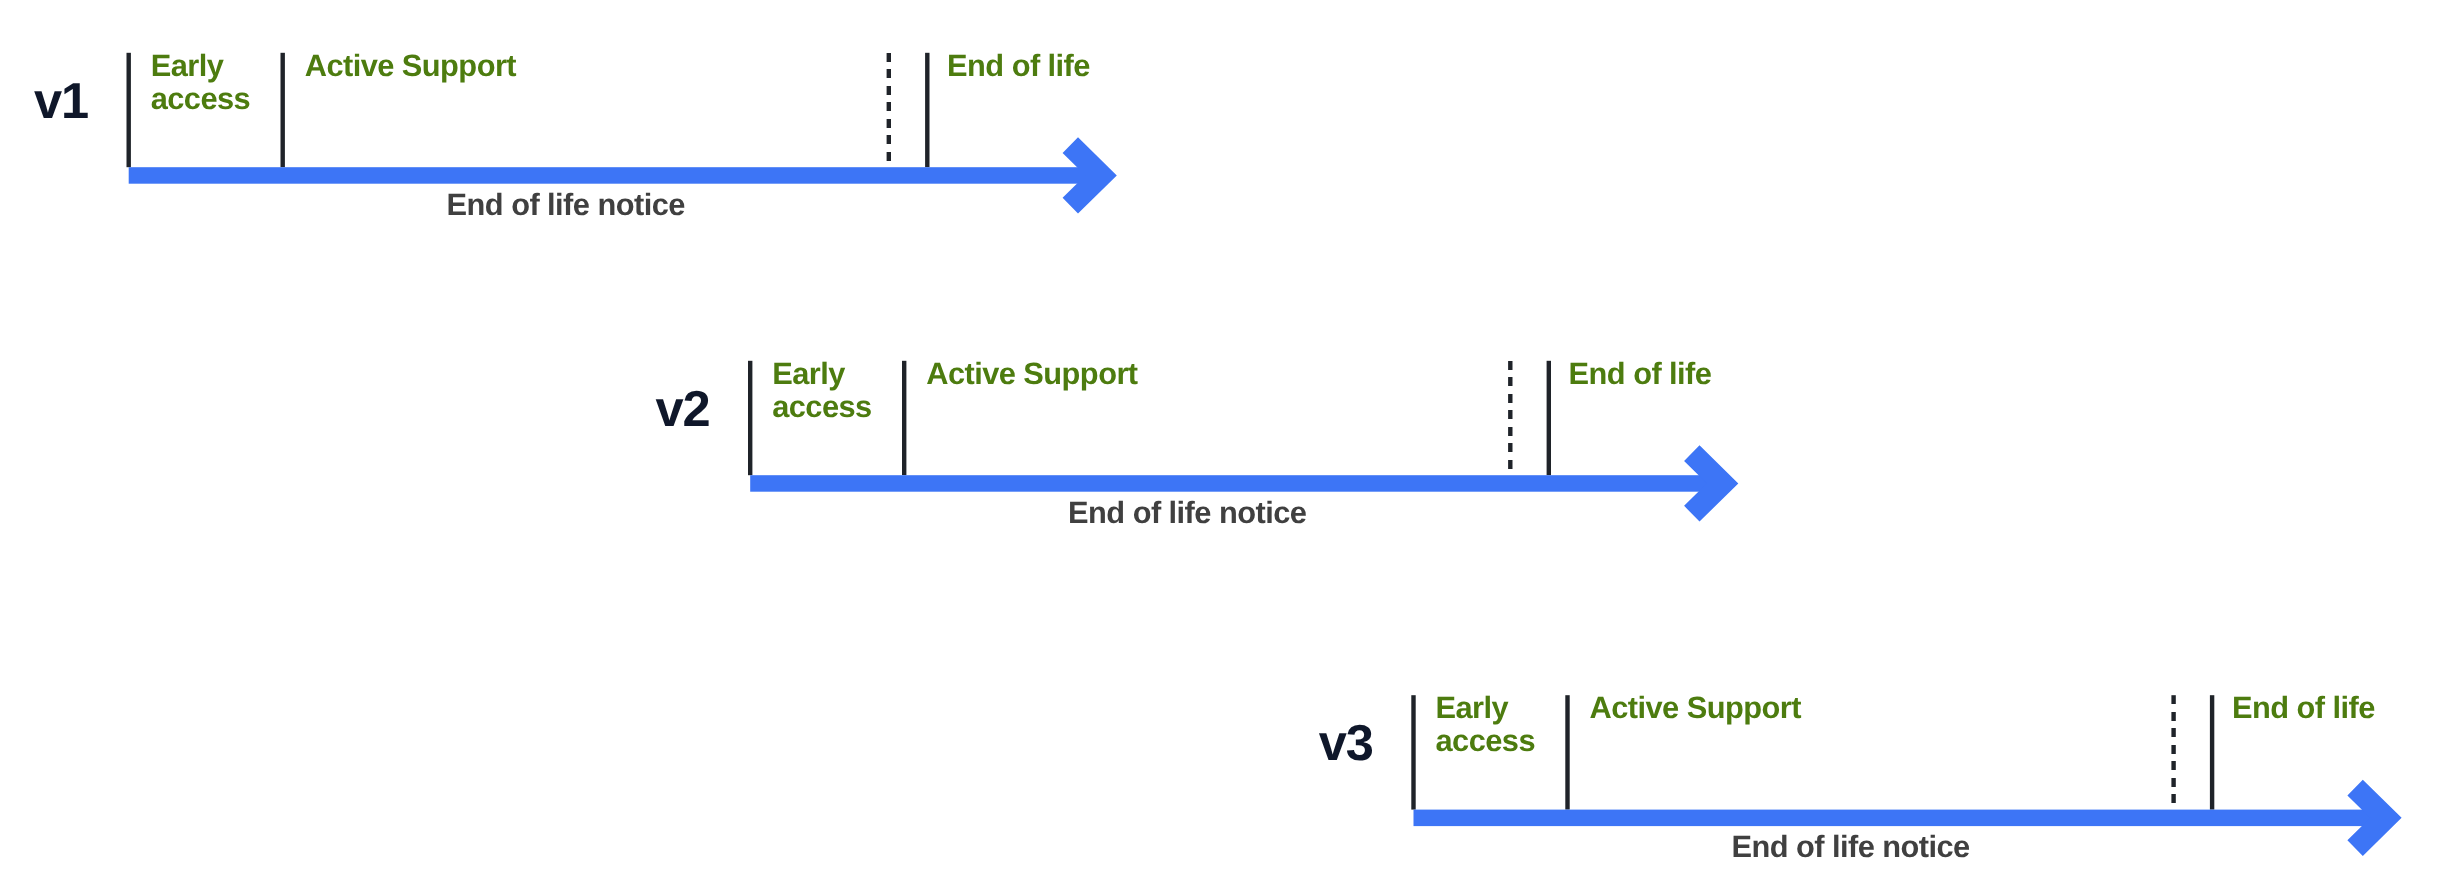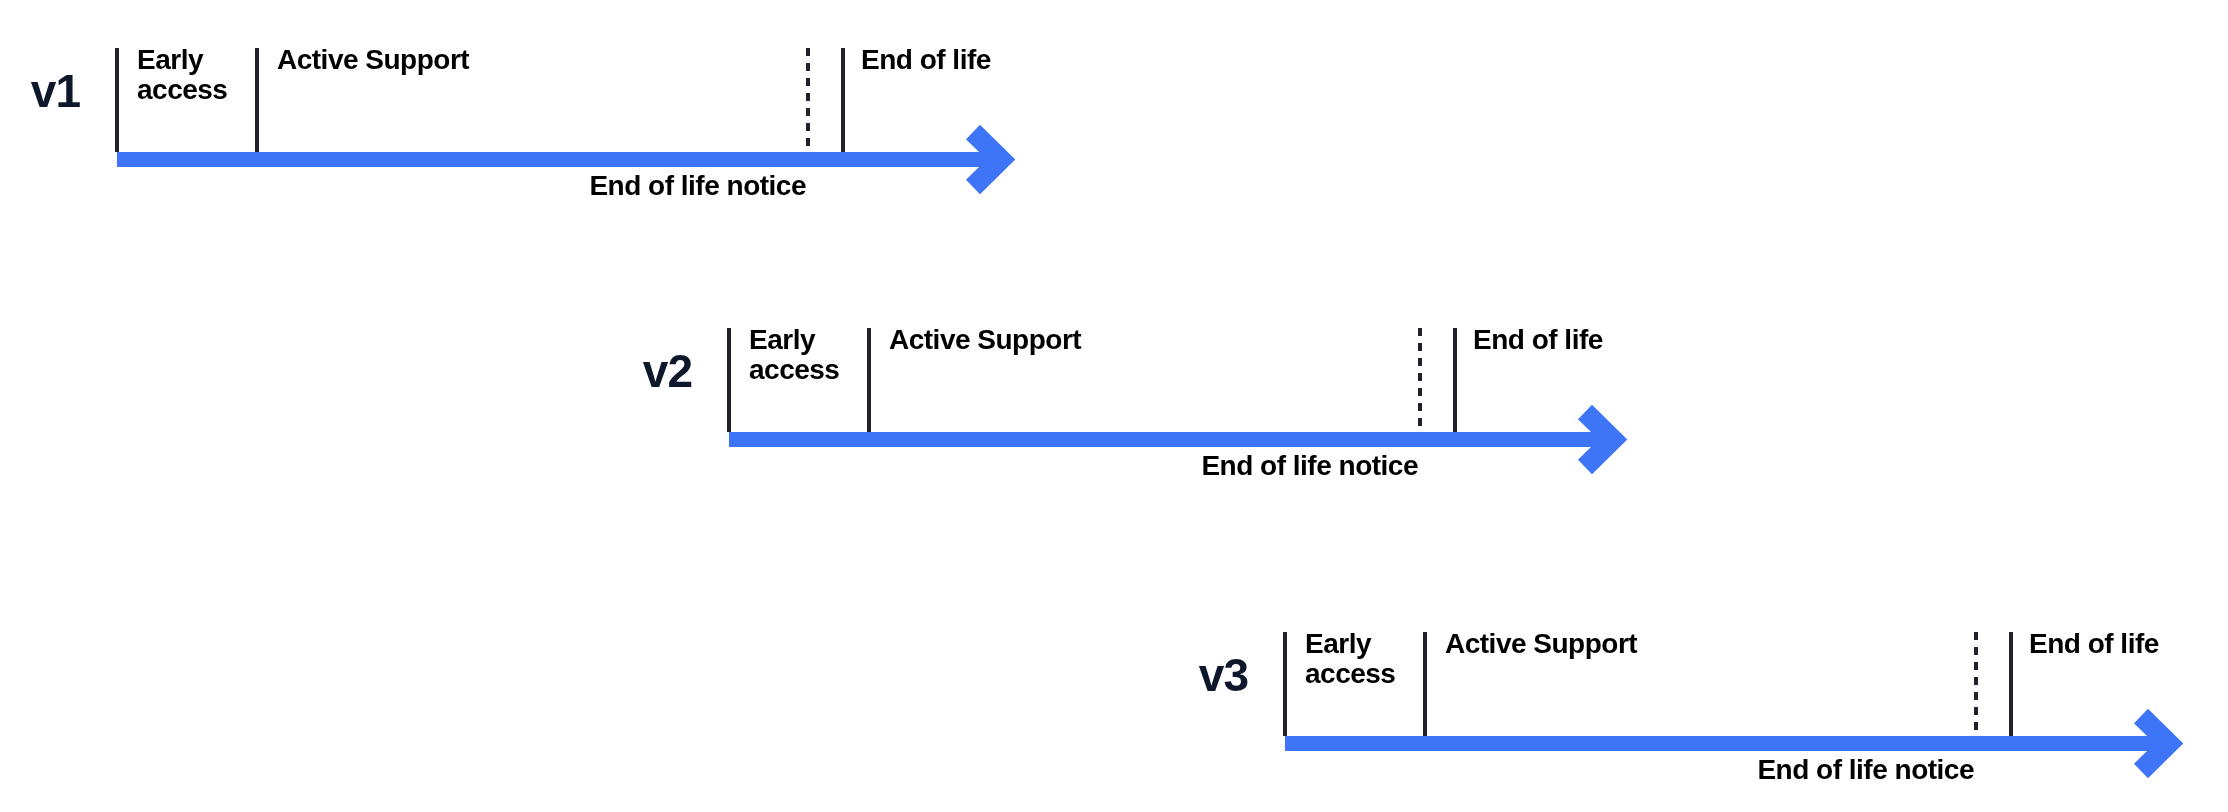--- a/index.html
+++ b/index.html
@@ -16,21 +16,21 @@
     width: 2228px;
     height: 812px;
     background: #ffffff;
   }
   .row {
     position: absolute;
     width: 1060px;
     height: 230px;
   }
   .row.r1 { left: 0px;    top: 0px; }
-  .row.r2 { left: 612px;  top: 280px; }
+  .row.r2 { left: 565px;  top: 280px; }
   .row.r3 { left: 1168px; top: 584px; }
 
   .version-label {
     position: absolute;
     left: 0;
     top: 66px;
     width: 80px;
     height: 50px;
     line-height: 50px;
     text-align: right;
@@ -60,37 +60,37 @@
       #1f2329 0px, #1f2329 8px,
       transparent 8px, transparent 15px
     );
   }
   .seg-label {
     position: absolute;
     top: 45px;
     font-size: 28px;
     font-weight: 700;
     line-height: 30px;
-    color: #000000;
+    color: #4d7c0f;
     letter-spacing: -0.5px;
     white-space: nowrap;
   }
   .seg-label.early  { left: 137px; }
   .seg-label.active { left: 277px; }
   .seg-label.eol    { left: 861px; }
   .notice-label {
     position: absolute;
     top: 171px;
     left: 406px;
     width: 400px;
-    text-align: right;
+    text-align: left;
     font-size: 28px;
     font-weight: 700;
     line-height: 30px;
-    color: #000000;
+    color: #404040;
     letter-spacing: -0.5px;
     white-space: nowrap;
   }
   .arrow-svg {
     position: absolute;
     left: 0;
     top: 0;
   }
 </style>
 </head>

